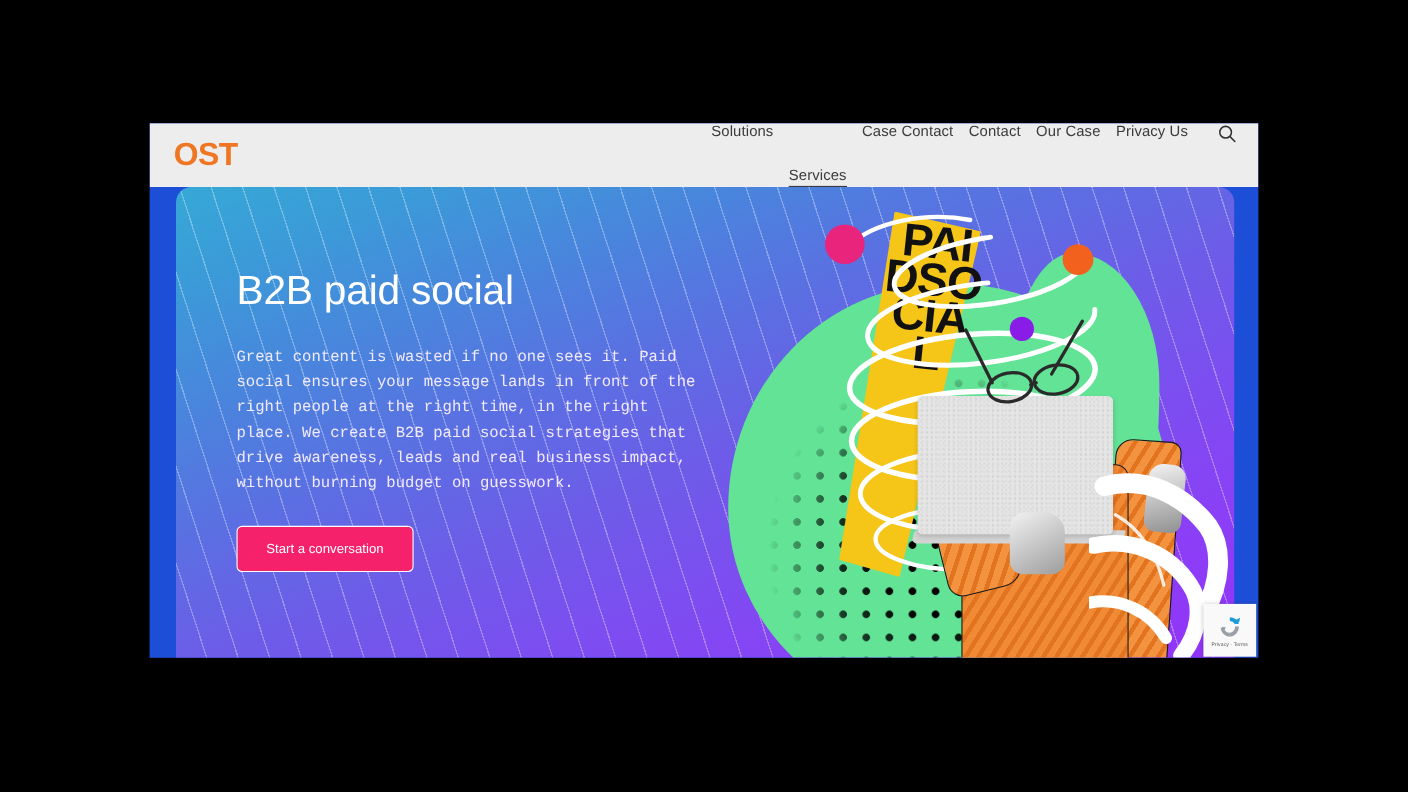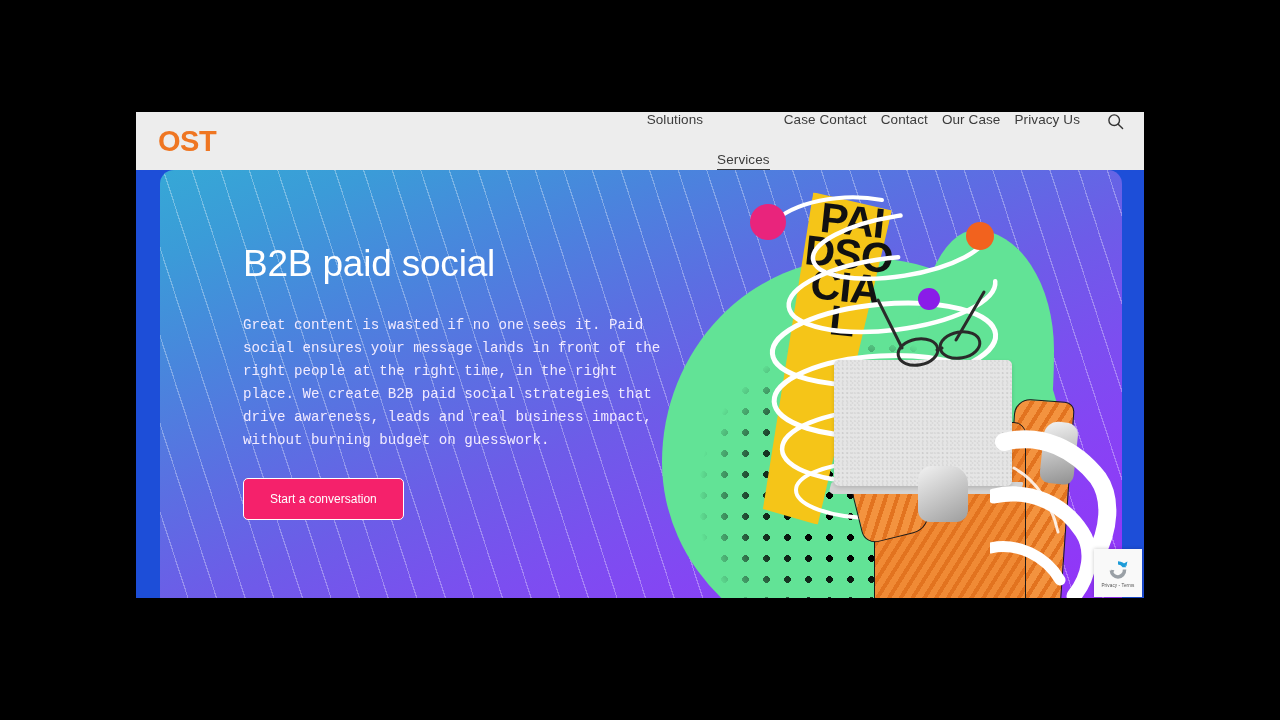--- a/index.html
+++ b/index.html
@@ -331,21 +331,20 @@
     pointer-events: none;
   }
 
   
   .hero-copy {
     position: absolute;
     left: 55px;
     top: 70px;
     width: 440px;
     z-index: 5;
-    margin-left: 28px;
   }
   .hero-title {
     font-size: 37px;
     line-height: 1.30;
     font-weight: 400;
     color: #ffffff;
     margin: 0 0 26px 0;
     letter-spacing: -0.2px;
   }
   .hero-body {

